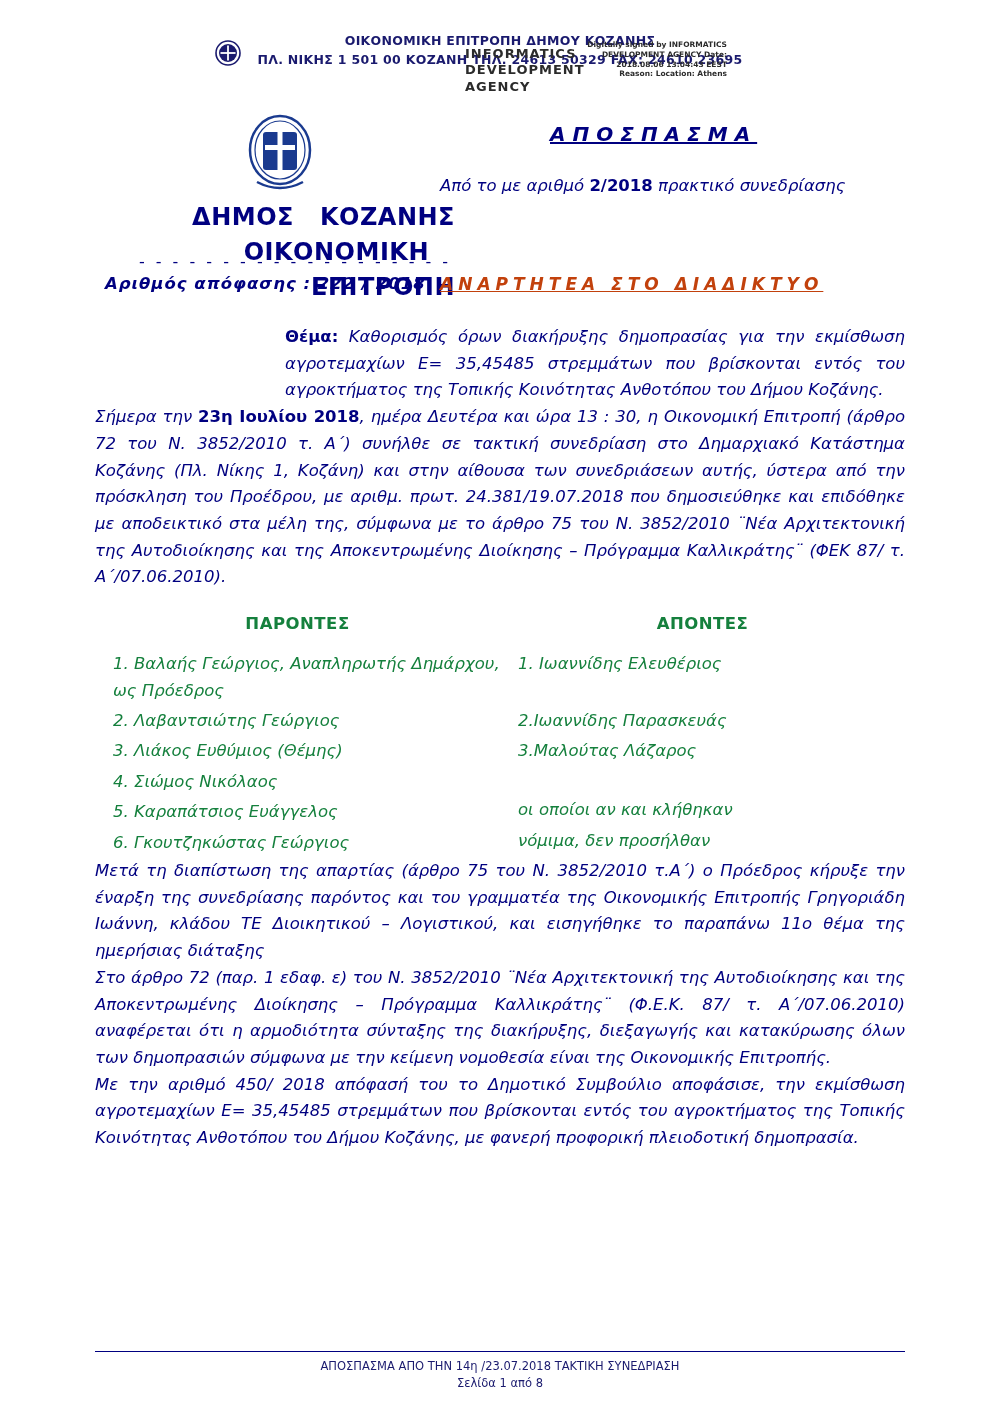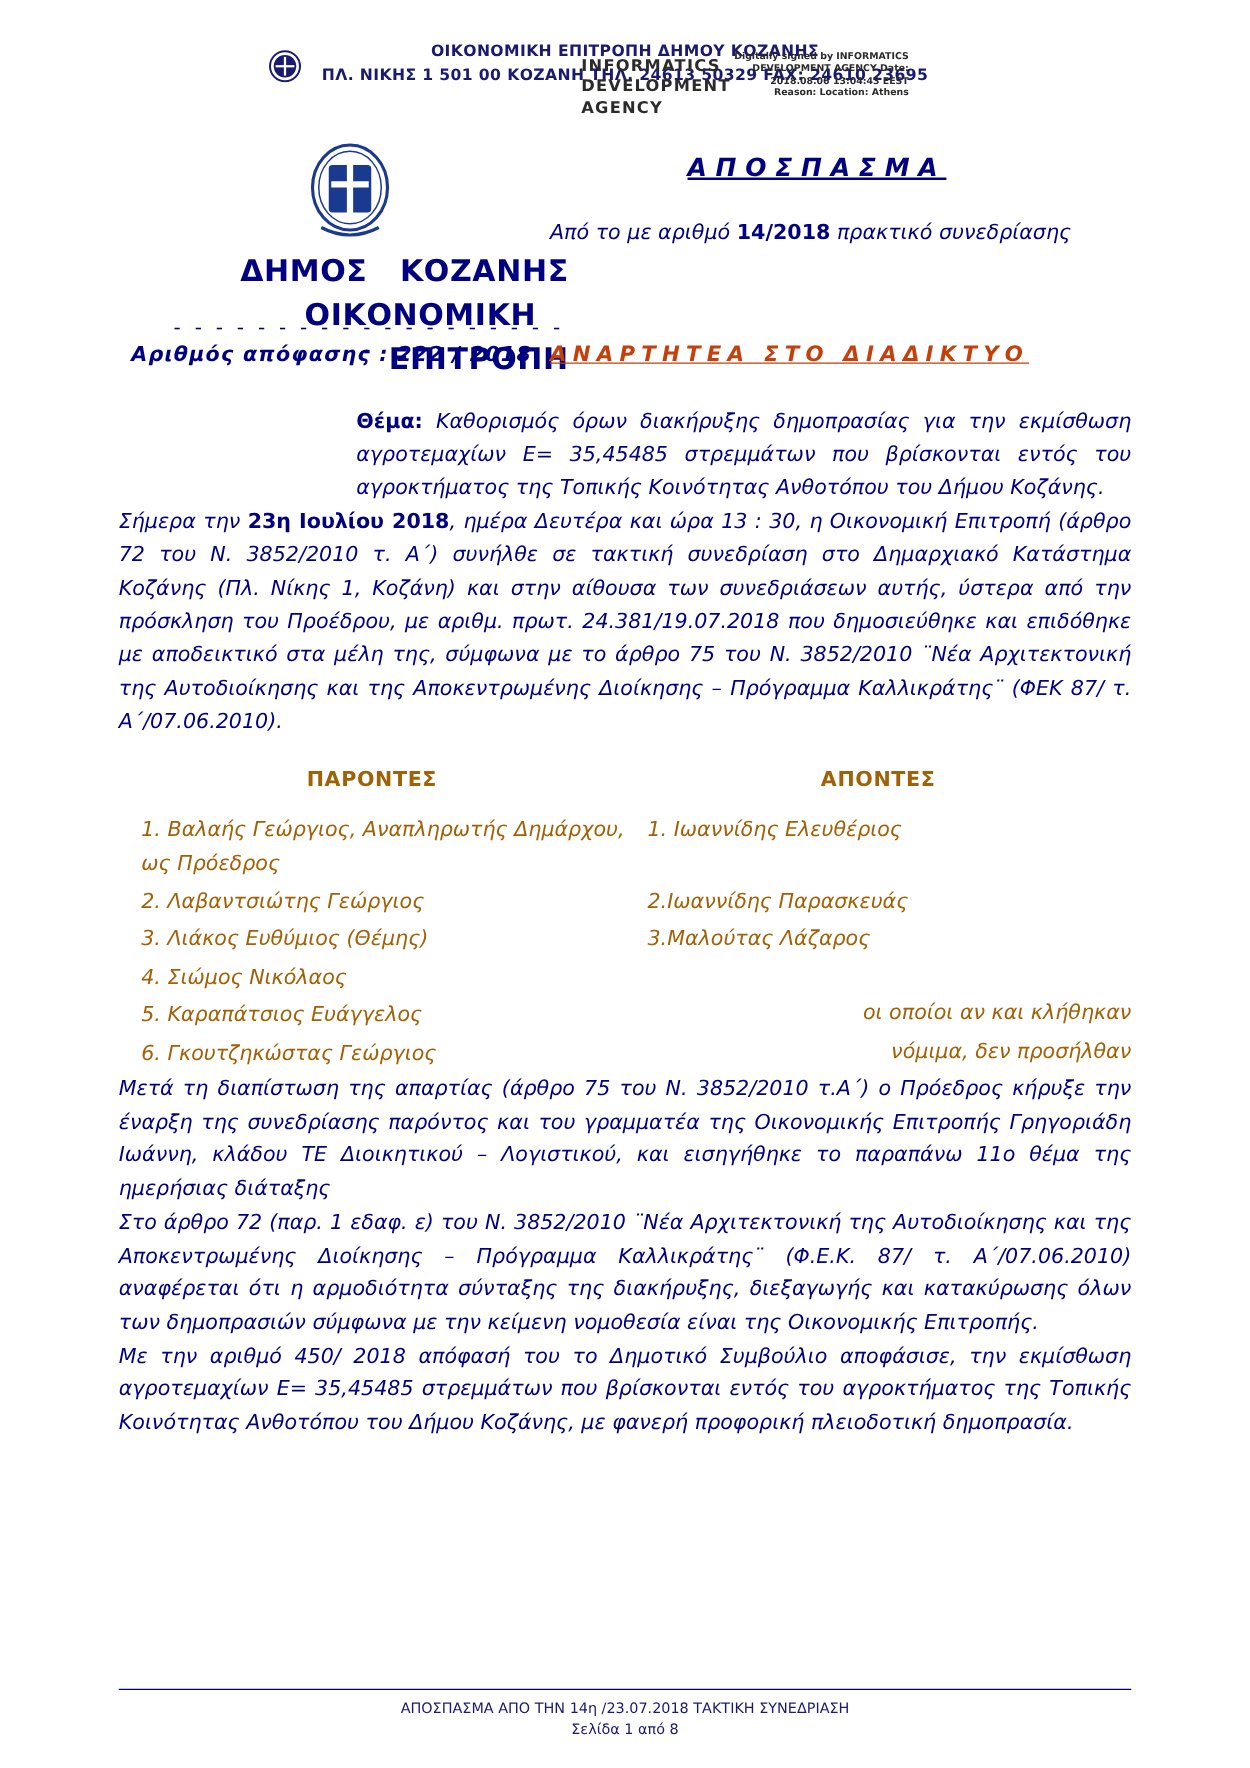--- a/index.html
+++ b/index.html
@@ -187,37 +187,37 @@
   }
   .para b { font-style: normal; font-weight: bold; }
 
   
   .att {
     margin-top: 22px;
     width: 100%;
     border-collapse: collapse;
     font-size: 16.5px;
     font-style: italic;
-    color: #a16207;
+    color: #15803d;
   }
   .att th {
     font-style: normal;
     font-weight: bold;
     font-size: 16.5px;
     padding-bottom: 16px;
     letter-spacing: 0.5px;
   }
   .att td {
     vertical-align: top;
     line-height: 1.6;
     padding: 2px 0;
   }
   .att .c1 { width: 50%; padding-left: 18px; }
   .att .c2 { width: 50%; padding-left: 18px; }
-  .att .note { text-align: right; padding-top: 0; margin-top: 48px; }
+  .att .note { text-align: left; padding-top: 0; margin-top: 48px; }
 
   
   .footer {
     position: absolute;
     left: 95px;
     right: 95px;
     bottom: 22px;
     border-top: 1px solid #000080;
     padding-top: 6px;
     text-align: center;
@@ -271,21 +271,21 @@
     <div class="apospasma">ΑΠΟΣΠΑΣΜΑ</div>
 
     <div class="dimos-title">
       <span>ΔΗΜΟΣ</span><span class="sp"></span><span>ΚΟΖΑΝΗΣ</span><br>
       <span>ΟΙΚΟΝΟΜΙΚΗ</span><span class="sp"></span><span>ΕΠΙΤΡΟΠΗ</span>
     </div>
 
     <div class="dashes">- - - - - - - - - - - - - - - - - - - -</div>
 
     <div class="from-practical">
-      <span>Από το με αριθμό </span><b>14/2018</b><span> πρακτικό συνεδρίασης</span>
+      <span>Από το με αριθμό </span><b>2/2018</b><span> πρακτικό συνεδρίασης</span>
     </div>
   </div>
 
   <div class="decision-row">
     <div class="decision-num">Αριθμός  απόφασης :  222 / 2018</div>
     <div class="anartitea">ΑΝΑΡΤΗΤΕΑ ΣΤΟ ΔΙΑΔΙΚΤΥΟ</div>
   </div>
 
   <div class="theme">
     <b>Θέμα:</b><span> Καθορισμός όρων διακήρυξης δημοπρασίας για την εκμίσθωση αγροτεμαχίων Ε= 35,45485 στρεμμάτων που βρίσκονται εντός του αγροκτήματος της Τοπικής Κοινότητας Ανθοτόπου του Δήμου Κοζάνης.</span>

